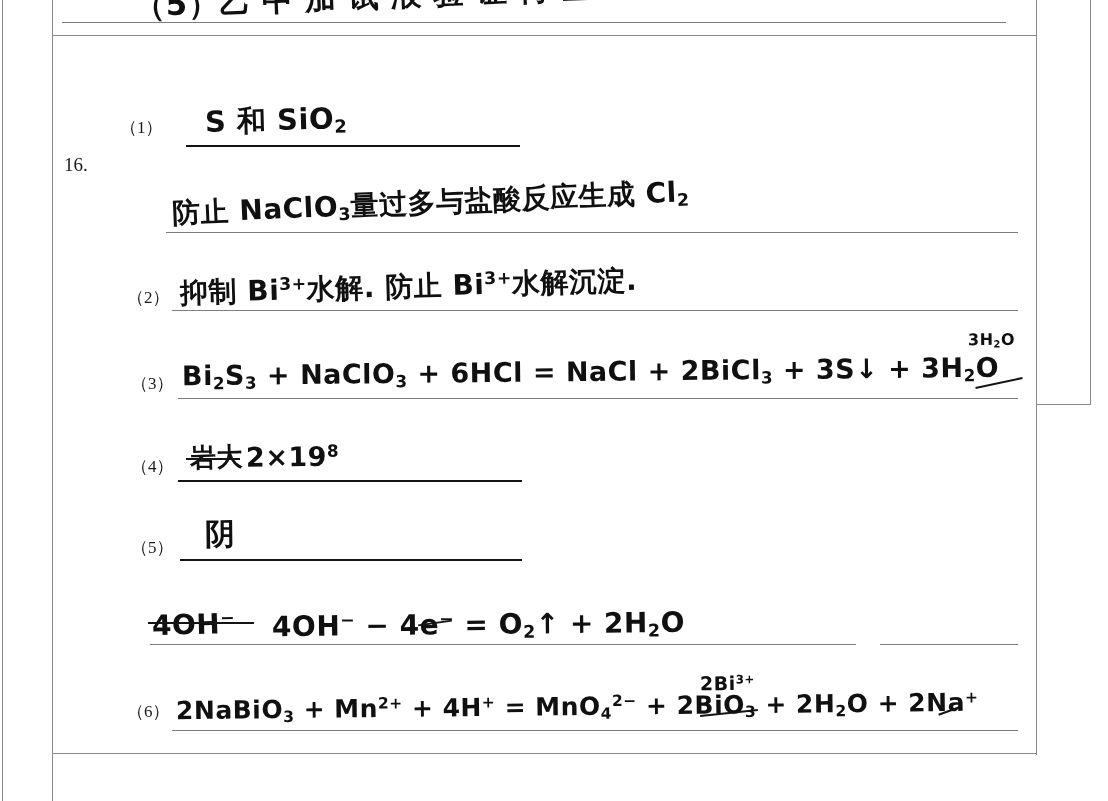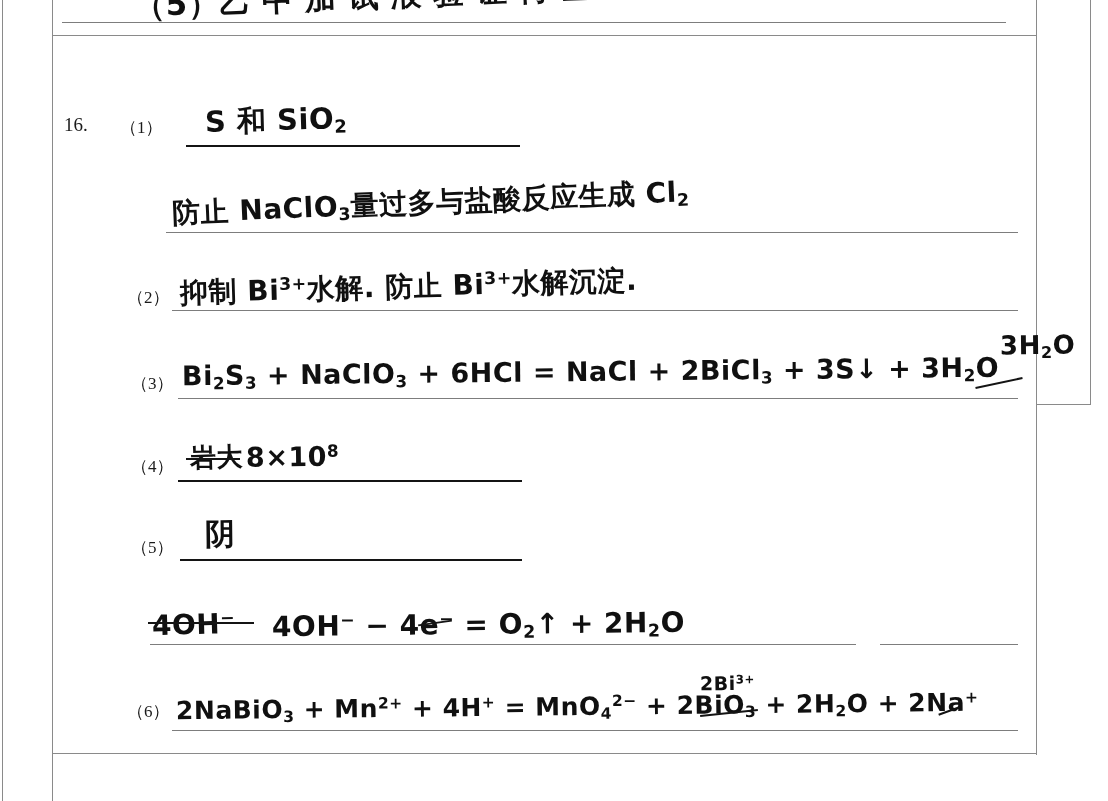--- a/index.html
+++ b/index.html
@@ -35,20 +35,21 @@
 
   
   .printed {
     position: absolute;
     color: #1a1a1a;
     font-family: "Liberation Serif", serif;
     white-space: nowrap;
   }
   .qnum {
     font-size: 19px;
+    margin-top: 40px;
   }
   .part {
     font-size: 17px;
   }
 
   
   .hand {
     position: absolute;
     color: #101010;
     font-family: "DejaVu Sans", sans-serif;
@@ -132,35 +133,35 @@
   <div class="hand hw-cn sk-1" style="left:180px; top:268px; font-size:28px;">
     <span>抑制 Bi</span><sup>3+</sup><span>水解. 防止 Bi</span><sup>3+</sup><span>水解沉淀.</span>
   </div>
   <div class="rule" style="left:172px; top:310px; width:846px;"></div>
 
   <div class="printed part" style="left:131px; top:372px;">（3）</div>
 
   <div class="hand sk-0" style="left:182px; top:356px; font-size:27px;">
     <span>Bi</span><sub>2</sub><span>S</span><sub>3</sub><span> + NaClO</span><sub>3</sub><span> + 6HCl = NaCl + 2BiCl</span><sub>3</sub><span> + 3S↓ + 3H</span><sub>2</sub><span>O</span>
   </div>
-  <div class="hand sk-0" style="left:968px; top:330px; font-size:26px;margin-left:32px;">
+  <div class="hand sk-0" style="left:968px; top:330px; font-size:16px;">
     <span>3H</span><sub>2</sub><span>O</span>
   </div>
   <div class="strike" style="left:975px; top:382px; width:48px; transform:rotate(-12deg);"></div>
   <div class="rule" style="left:178px; top:398px; width:840px;"></div>
 
   <div class="printed part" style="left:131px; top:455px;">（4）</div>
 
   <div class="hand hw-cn sk-1" style="left:190px; top:440px; font-size:26px;">
     <span>岩大</span>
   </div>
   <div class="strike" style="left:186px; top:458px; width:54px;"></div>
 
   <div class="hand sk-0" style="left:246px; top:441px; font-size:27px;">
-    <span>8×10</span><sup>8</sup>
+    <span>2×19</span><sup>8</sup>
   </div>
   <div class="hand-ul" style="left:178px; top:480px; width:344px;"></div>
 
   <div class="printed part" style="left:131px; top:536px;">（5）</div>
 
   <div class="hand hw-cn sk-0" style="left:205px; top:514px; font-size:30px;">
     <span>阴</span>
   </div>
   <div class="hand-ul" style="left:180px; top:559px; width:342px;"></div>
 

